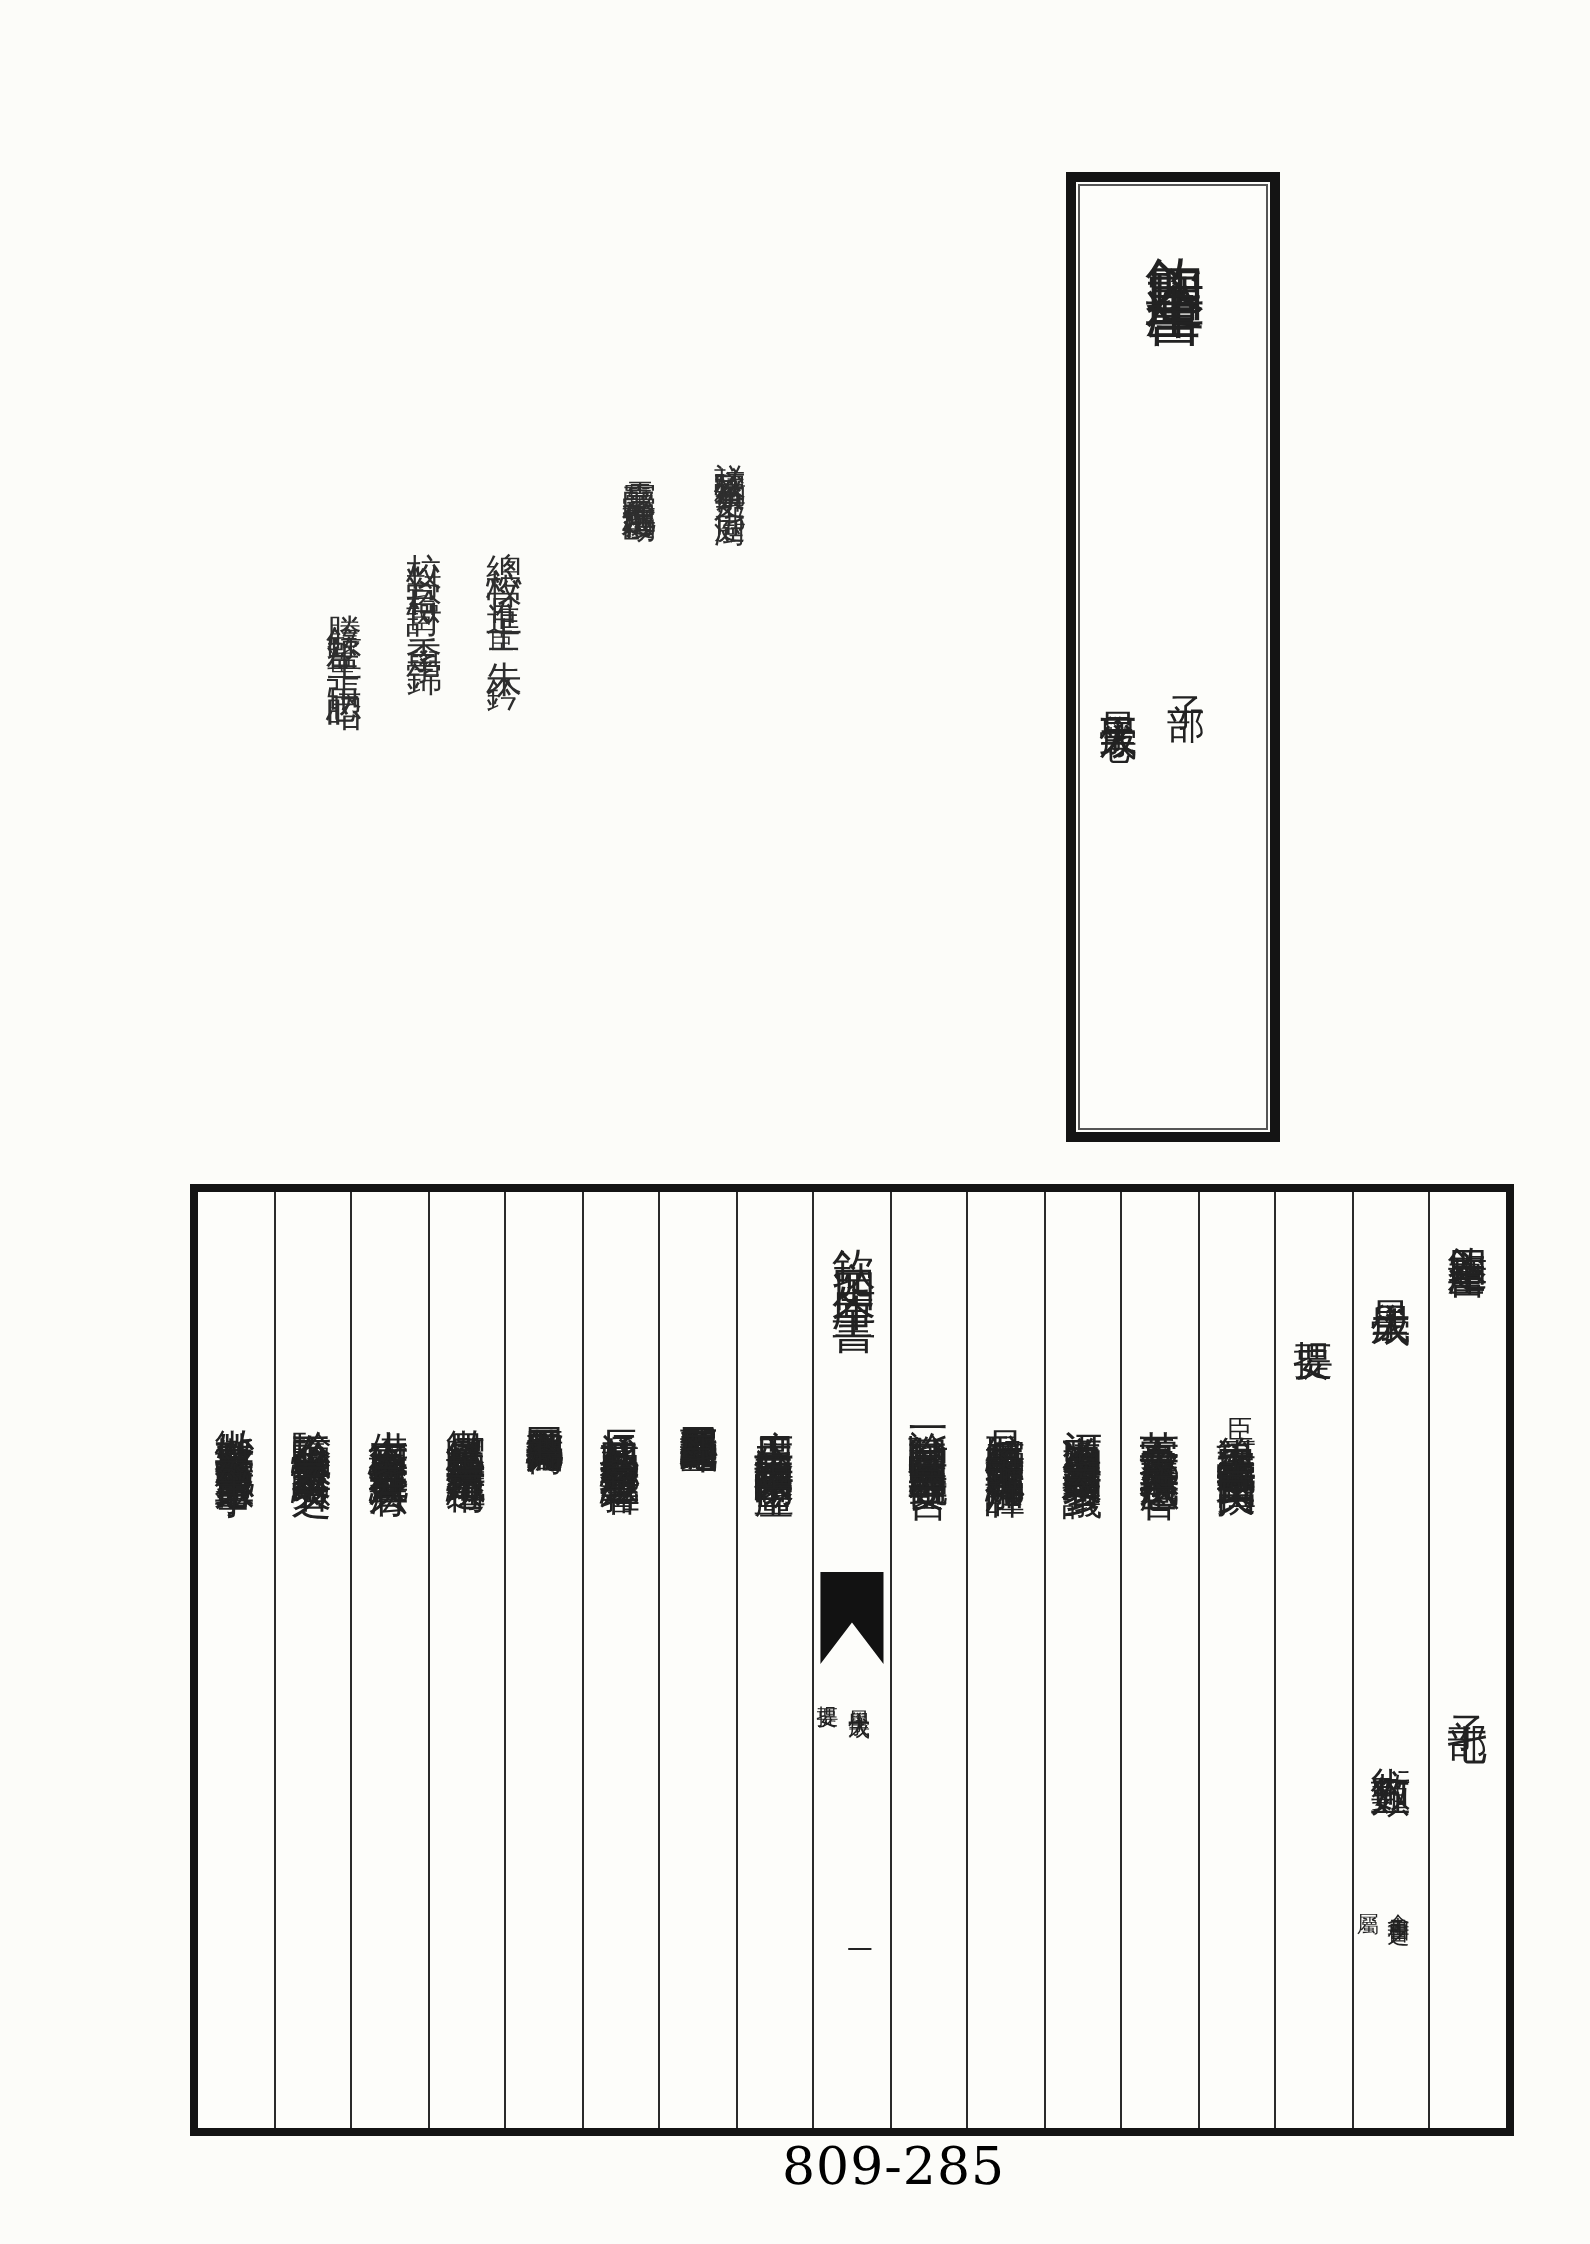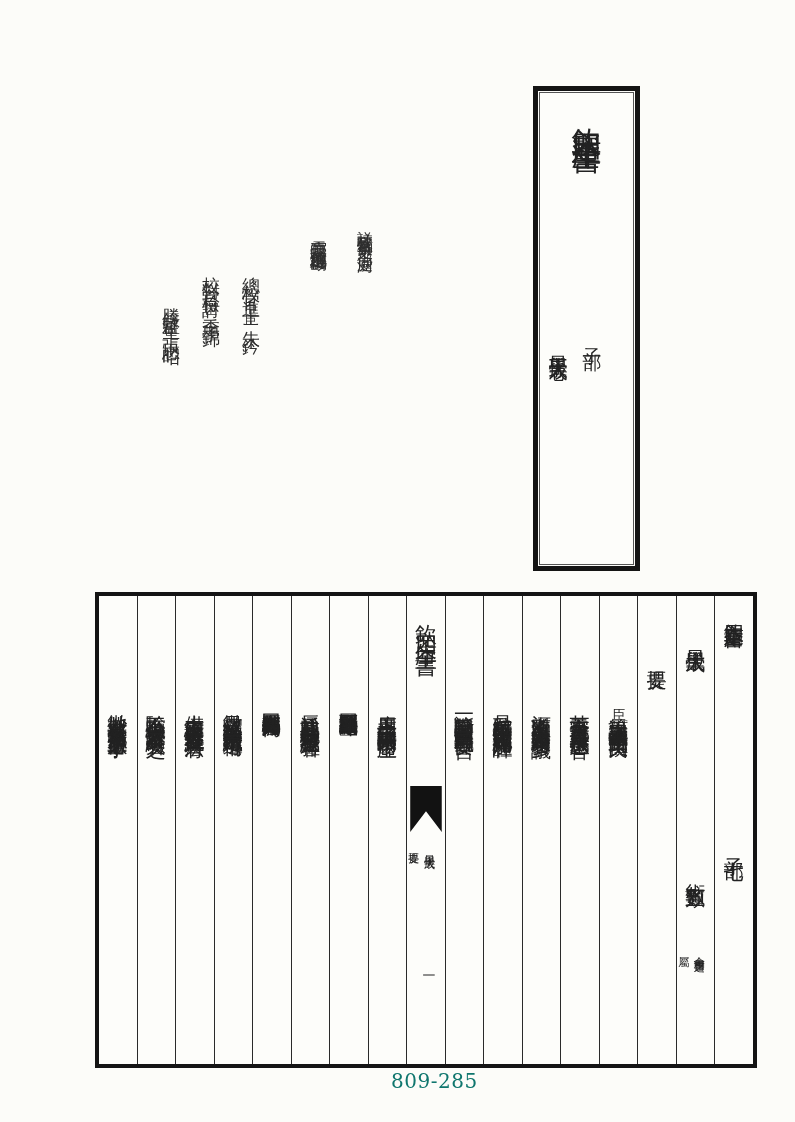--- a/index.html
+++ b/index.html
@@ -66,21 +66,21 @@
   .fishtail{
     position:absolute;top:190px;left:3px;right:3px;height:46px;background:#121212;
     clip-path:polygon(0 0,100% 0,100% 100%,50% 55%,0 100%);
   }
   .bx-book{top:250px;left:58% !important;font-size:11px;letter-spacing:1px;}
   .bx-sec{top:248px;left:16% !important;font-size:11px;letter-spacing:1px;}
   .bx-folio{top:372px;left:58% !important;font-size:13px;}
   
   .page-num{
     position:absolute;left:391px;top:1069px;
-    font-size:20px;letter-spacing:0.5px;color:#0f766e;
+    font-size:26px;letter-spacing:0.5px;color:#000000;
     font-family:"DejaVu Serif", serif;
   }
 </style>
 </head>
 <body>
 
 <div class="page">
 
   <div>
     <div class="vtext off off-a">

